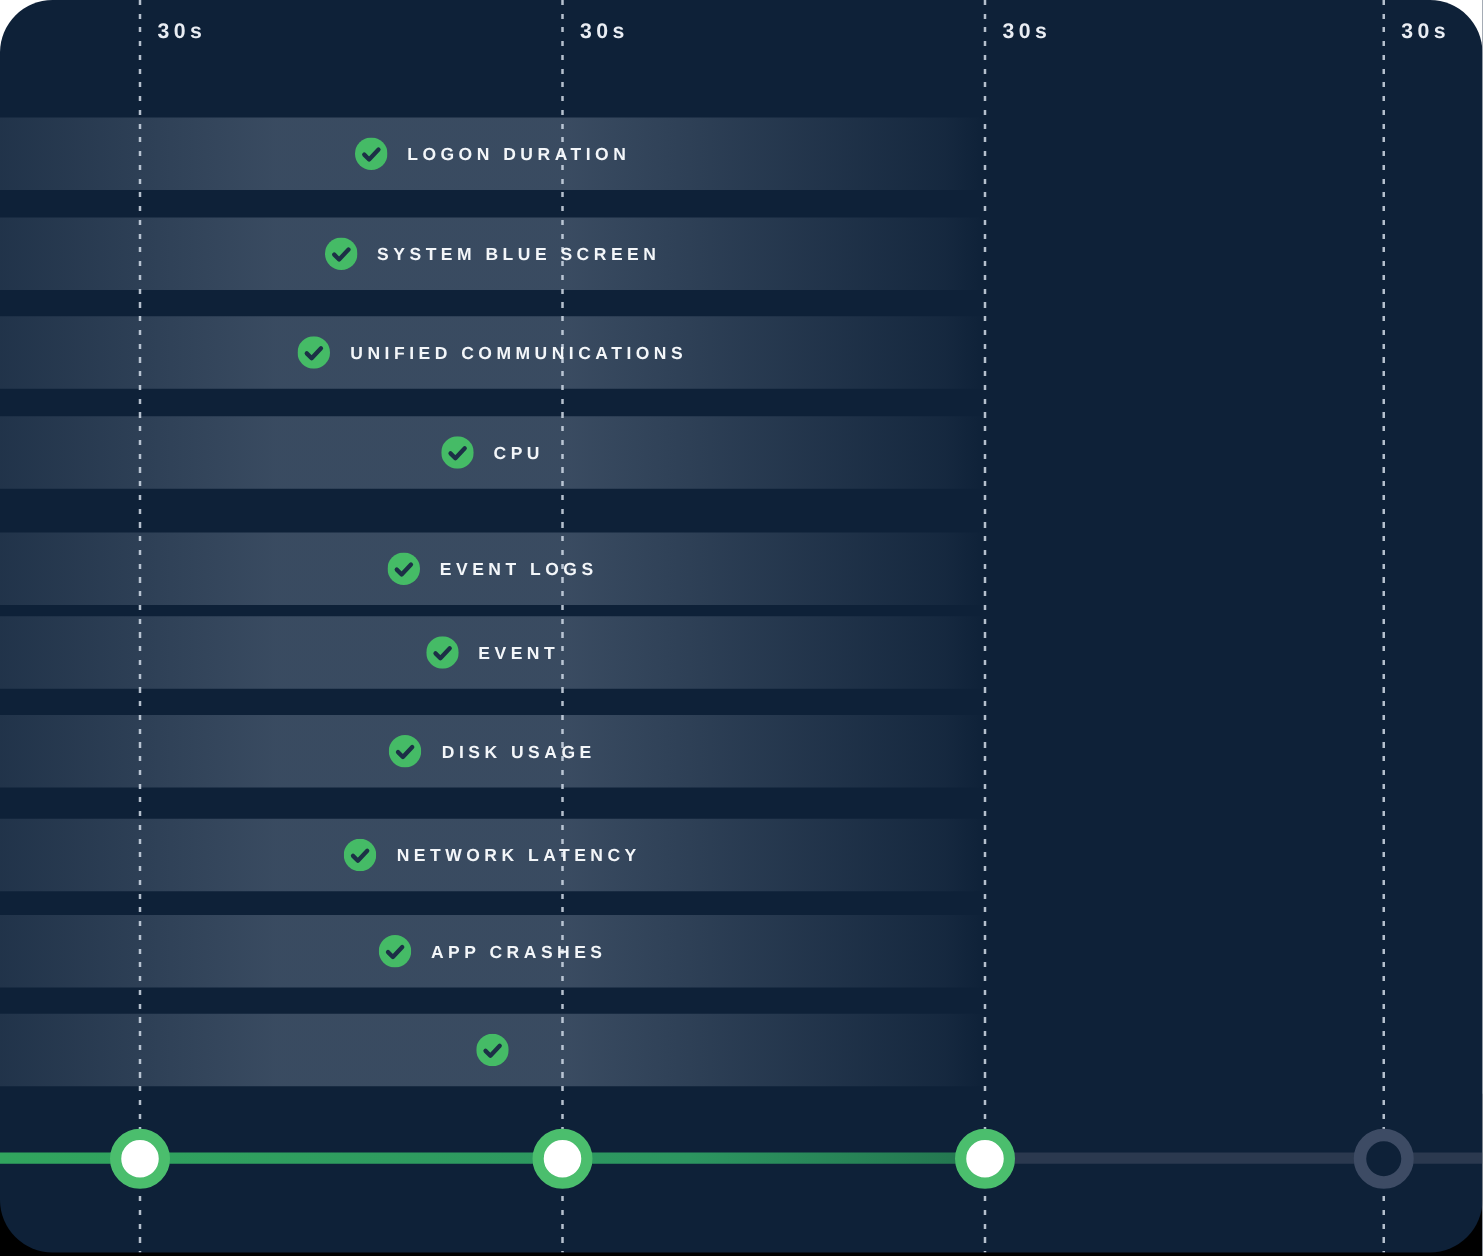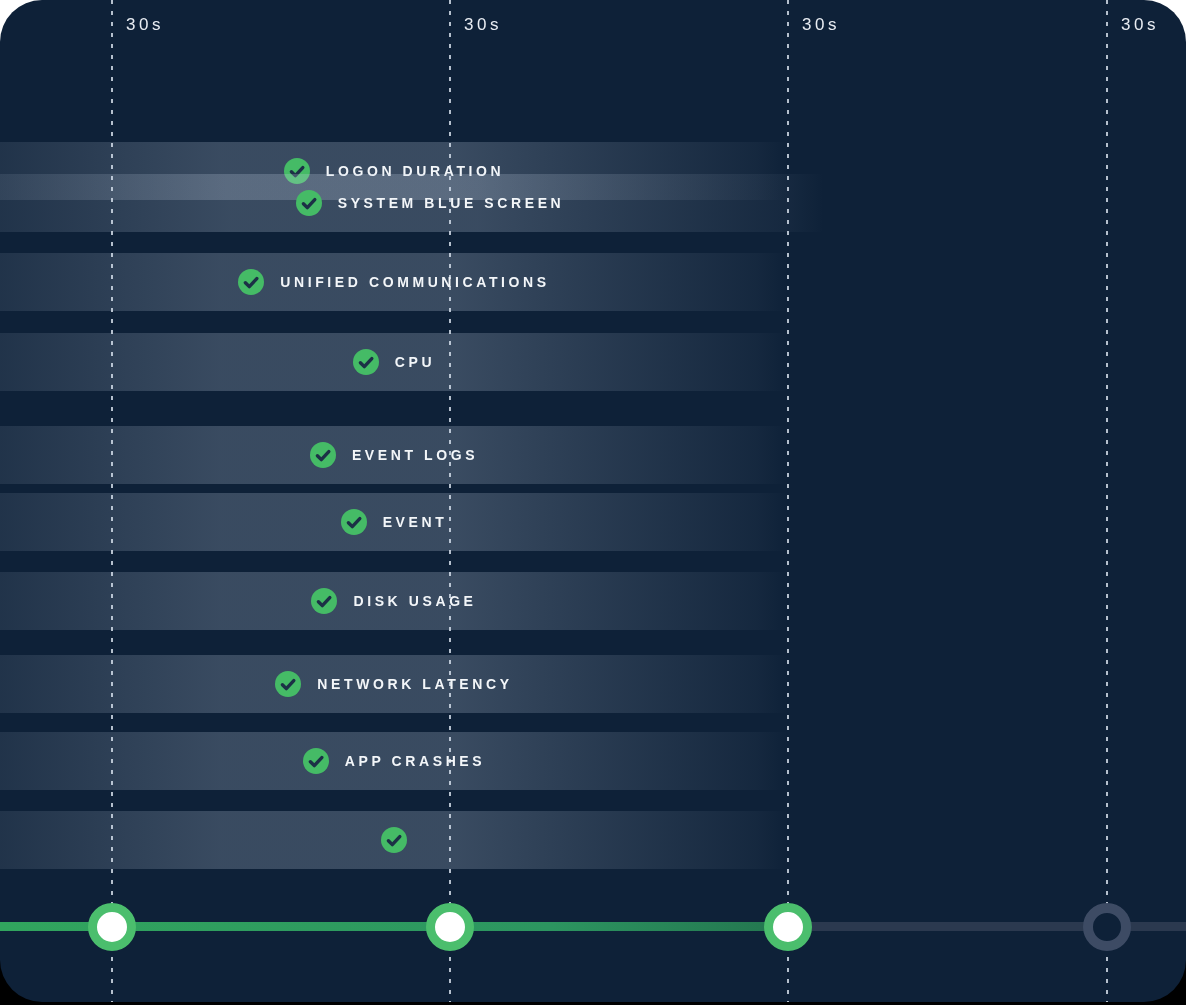--- a/index.html
+++ b/index.html
@@ -38,21 +38,21 @@
     background:var(--card-bg);
     overflow:hidden;
   }
   .vline{
     position:absolute;top:0;bottom:0;width:2px;
     background-image:repeating-linear-gradient(180deg,var(--dash) 0 4px,transparent 4px 11px);
   }
   .axis-label{
     position:absolute;top:15px;
     color:var(--axis-text);
-    font-size:17px;font-weight:400;letter-spacing:3.5px;
+    font-size:17px;font-weight:700;letter-spacing:3.5px;
     white-space:nowrap;
   }
   .metric-row{
     position:absolute;left:0;width:788px;height:58px;
     display:flex;align-items:center;justify-content:center;gap:16px;
     background:linear-gradient(90deg,
       rgba(201,214,232,0.10) 0%,
       rgba(201,214,232,0.23) 28%,
       rgba(201,214,232,0.23) 58%,
       rgba(201,214,232,0.04) 96%,
@@ -99,28 +99,28 @@
         <div class="vline" style="left: 787px;"></div>
         <div class="vline" style="left: 1106px;"></div>
       </div>
     <div id="axis-labels">
         <div class="axis-label" style="left: 126px;">30s</div>
         <div class="axis-label" style="left: 464px;">30s</div>
         <div class="axis-label" style="left: 802px;">30s</div>
         <div class="axis-label" style="left: 1121px;">30s</div>
       </div>
     <div id="rows">
-        <div class="metric-row" style="top: 94px; margin-top: 48px;">
+        <div class="metric-row" style="top: 94px;">
     <svg class="check" viewBox="0 0 26 26">
       <circle cx="13" cy="13" r="13" style="fill:var(--check-green)"></circle>
       <path d="M7.4 13.7l3.9 3.9 7.5-8" fill="none" style="stroke:var(--check-mark)" stroke-width="3.4" stroke-linecap="round" stroke-linejoin="round"></path>
     </svg>
     <span class="metric-label">LOGON DURATION</span>
   </div>
-        <div class="metric-row" style="top: 174px; padding-left: 36px;">
+        <div class="metric-row" style="top: 174px;">
     <svg class="check" viewBox="0 0 26 26">
       <circle cx="13" cy="13" r="13" style="fill:var(--check-green)"></circle>
       <path d="M7.4 13.7l3.9 3.9 7.5-8" fill="none" style="stroke:var(--check-mark)" stroke-width="3.4" stroke-linecap="round" stroke-linejoin="round"></path>
     </svg>
     <span class="metric-label">SYSTEM BLUE SCREEN</span>
   </div>
         <div class="metric-row" style="top: 253px;">
     <svg class="check" viewBox="0 0 26 26">
       <circle cx="13" cy="13" r="13" style="fill:var(--check-green)"></circle>
       <path d="M7.4 13.7l3.9 3.9 7.5-8" fill="none" style="stroke:var(--check-mark)" stroke-width="3.4" stroke-linecap="round" stroke-linejoin="round"></path>

